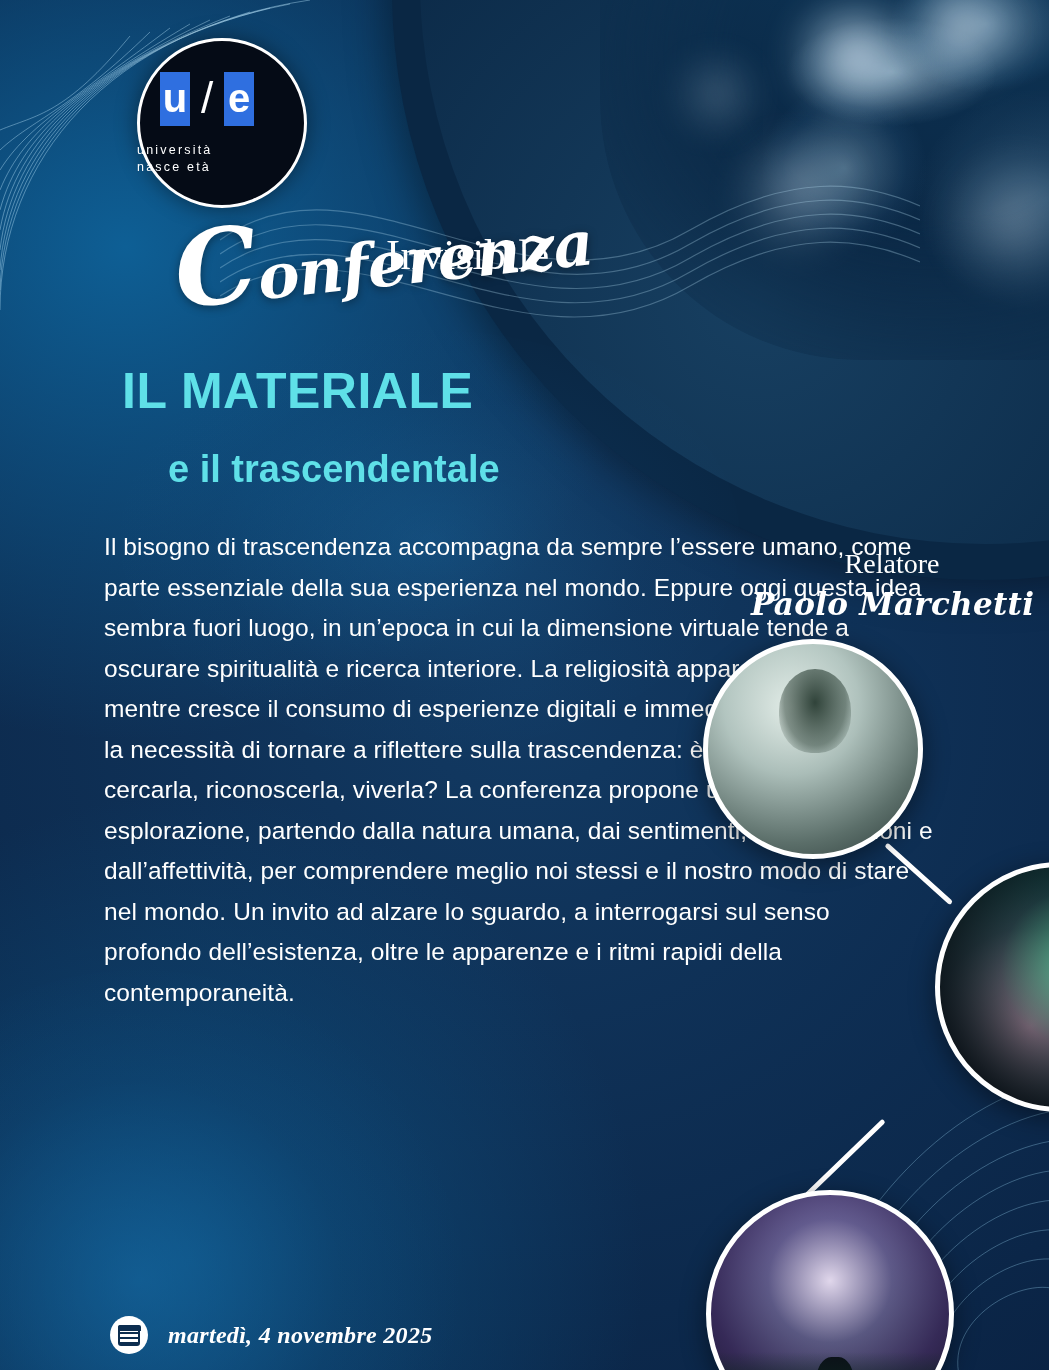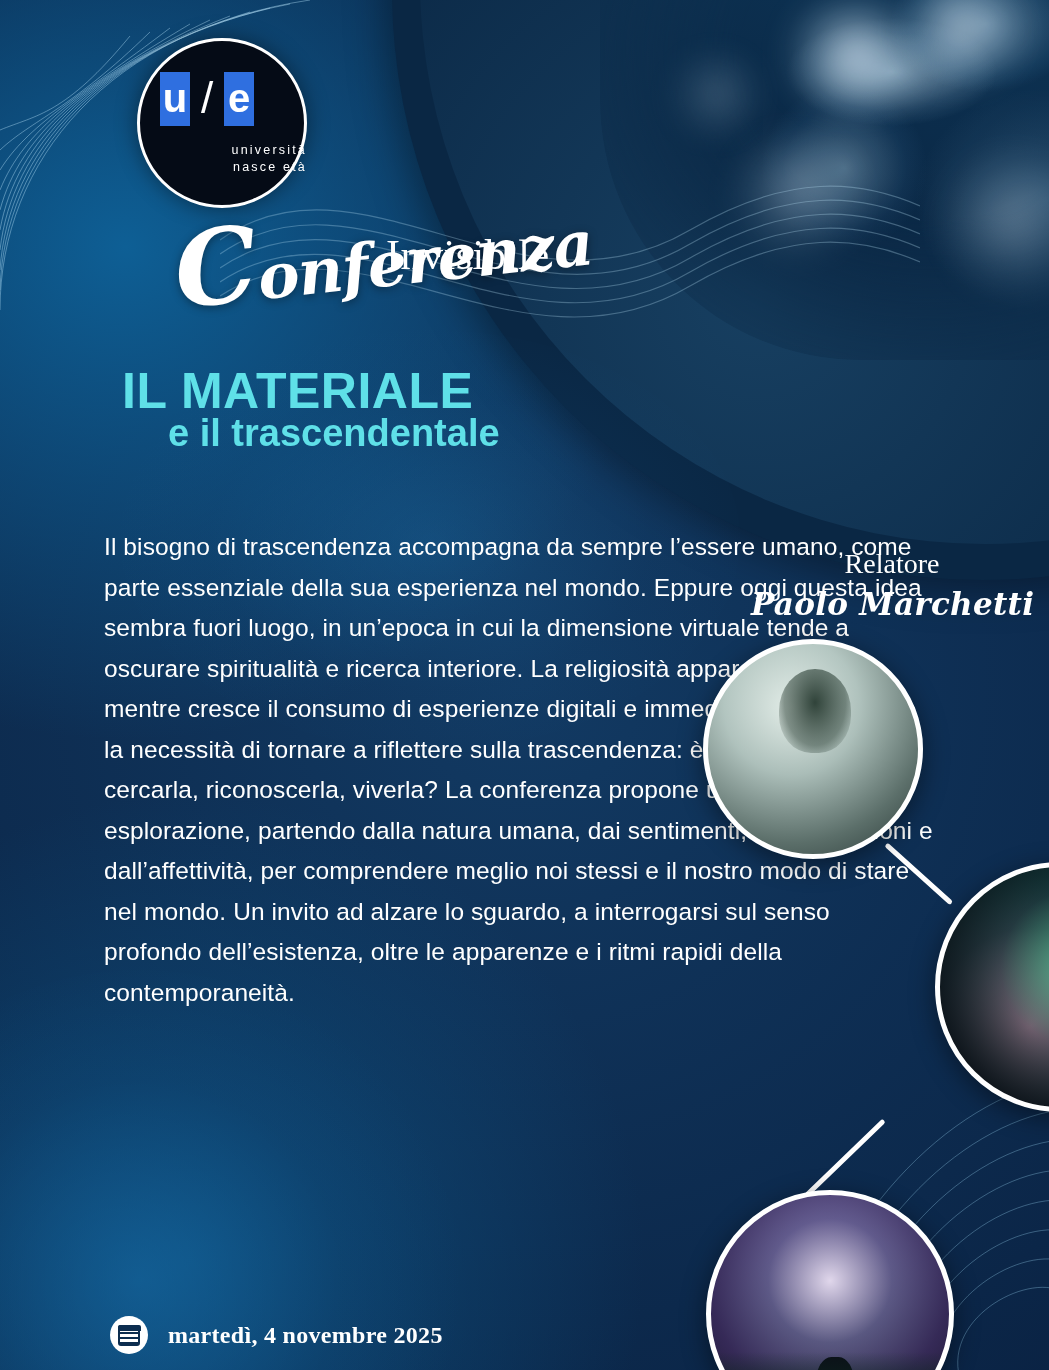--- a/index.html
+++ b/index.html
@@ -100,21 +100,21 @@
   .logo-slash {
     width:34px; height:54px; color:#ffffff; font-size:44px; font-weight:400;
     line-height:52px; text-align:center;
   }
   .logo-e {
     width:30px; height:54px; background:#2f6fe0;
     color:#ffffff; font-size:40px; font-weight:700; line-height:52px; text-align:center;
   }
   .logo-sub {
     position:absolute; left:0; right:0; top:104px;
-    text-align:right; color:#ffffff;
+    text-align:left; color:#ffffff;
     font-size:12.5px; letter-spacing:2.2px; line-height:17px; font-weight:400;
   }
 
   
   .conf-block { position:absolute; left:175px; top:205px; width:500px; height:130px; }
   .conf-script {
     position:absolute; left:0; top:14px;
     font-family:"DejaVu Serif", serif;
     font-style:italic; font-weight:700;
     font-size:62px; color:#ffffff;
@@ -129,21 +129,21 @@
     font-size:42px; color:#ffffff; letter-spacing:0.5px;
   }
 
   
   .title-main {
     position:absolute; left:122px; top:362px;
     font-size:50px; font-weight:700; color:#5fe0e8;
     letter-spacing:0.5px;
   }
   .title-sub {
-    position:absolute; left:168px; top:412px;
+    position:absolute; left:168px; top:448px;
     font-size:38px; font-weight:700; color:#5fe0e8;
   }
 
   
   .body-text {
     position:absolute; left:104px; top:527px; width:830px;
     color:#ffffff; font-size:24.5px; line-height:40.5px;
     letter-spacing:0.1px;
   }
   .body-text p { margin:0; }
@@ -209,21 +209,21 @@
     position:absolute; left:8px; top:9px; width:22px; height:21px;
     border:2.5px solid #0c2d4f; border-radius:3px;
     background:
       repeating-linear-gradient(180deg,#0c2d4f 0 2px, #ffffff 2px 5px);
   }
   .cal-icon .pg::before {
     content:""; position:absolute; left:-2.5px; top:-2.5px; right:-2.5px; height:6px;
     background:#0c2d4f; border-radius:2px 2px 0 0;
   }
   .footer-date {
-    color:#ffffff; font-weight:700; font-size:24px;
+    color:#ffffff; font-weight:700; font-style:italic; font-size:24px;
     font-family:"Liberation Serif", serif; letter-spacing:0.3px;
   }
 </style>
 </head>
 <body>
 
 <div id="poster">
 
   <div class="arc-top"></div>
   <div class="arc-top-inner"></div>

